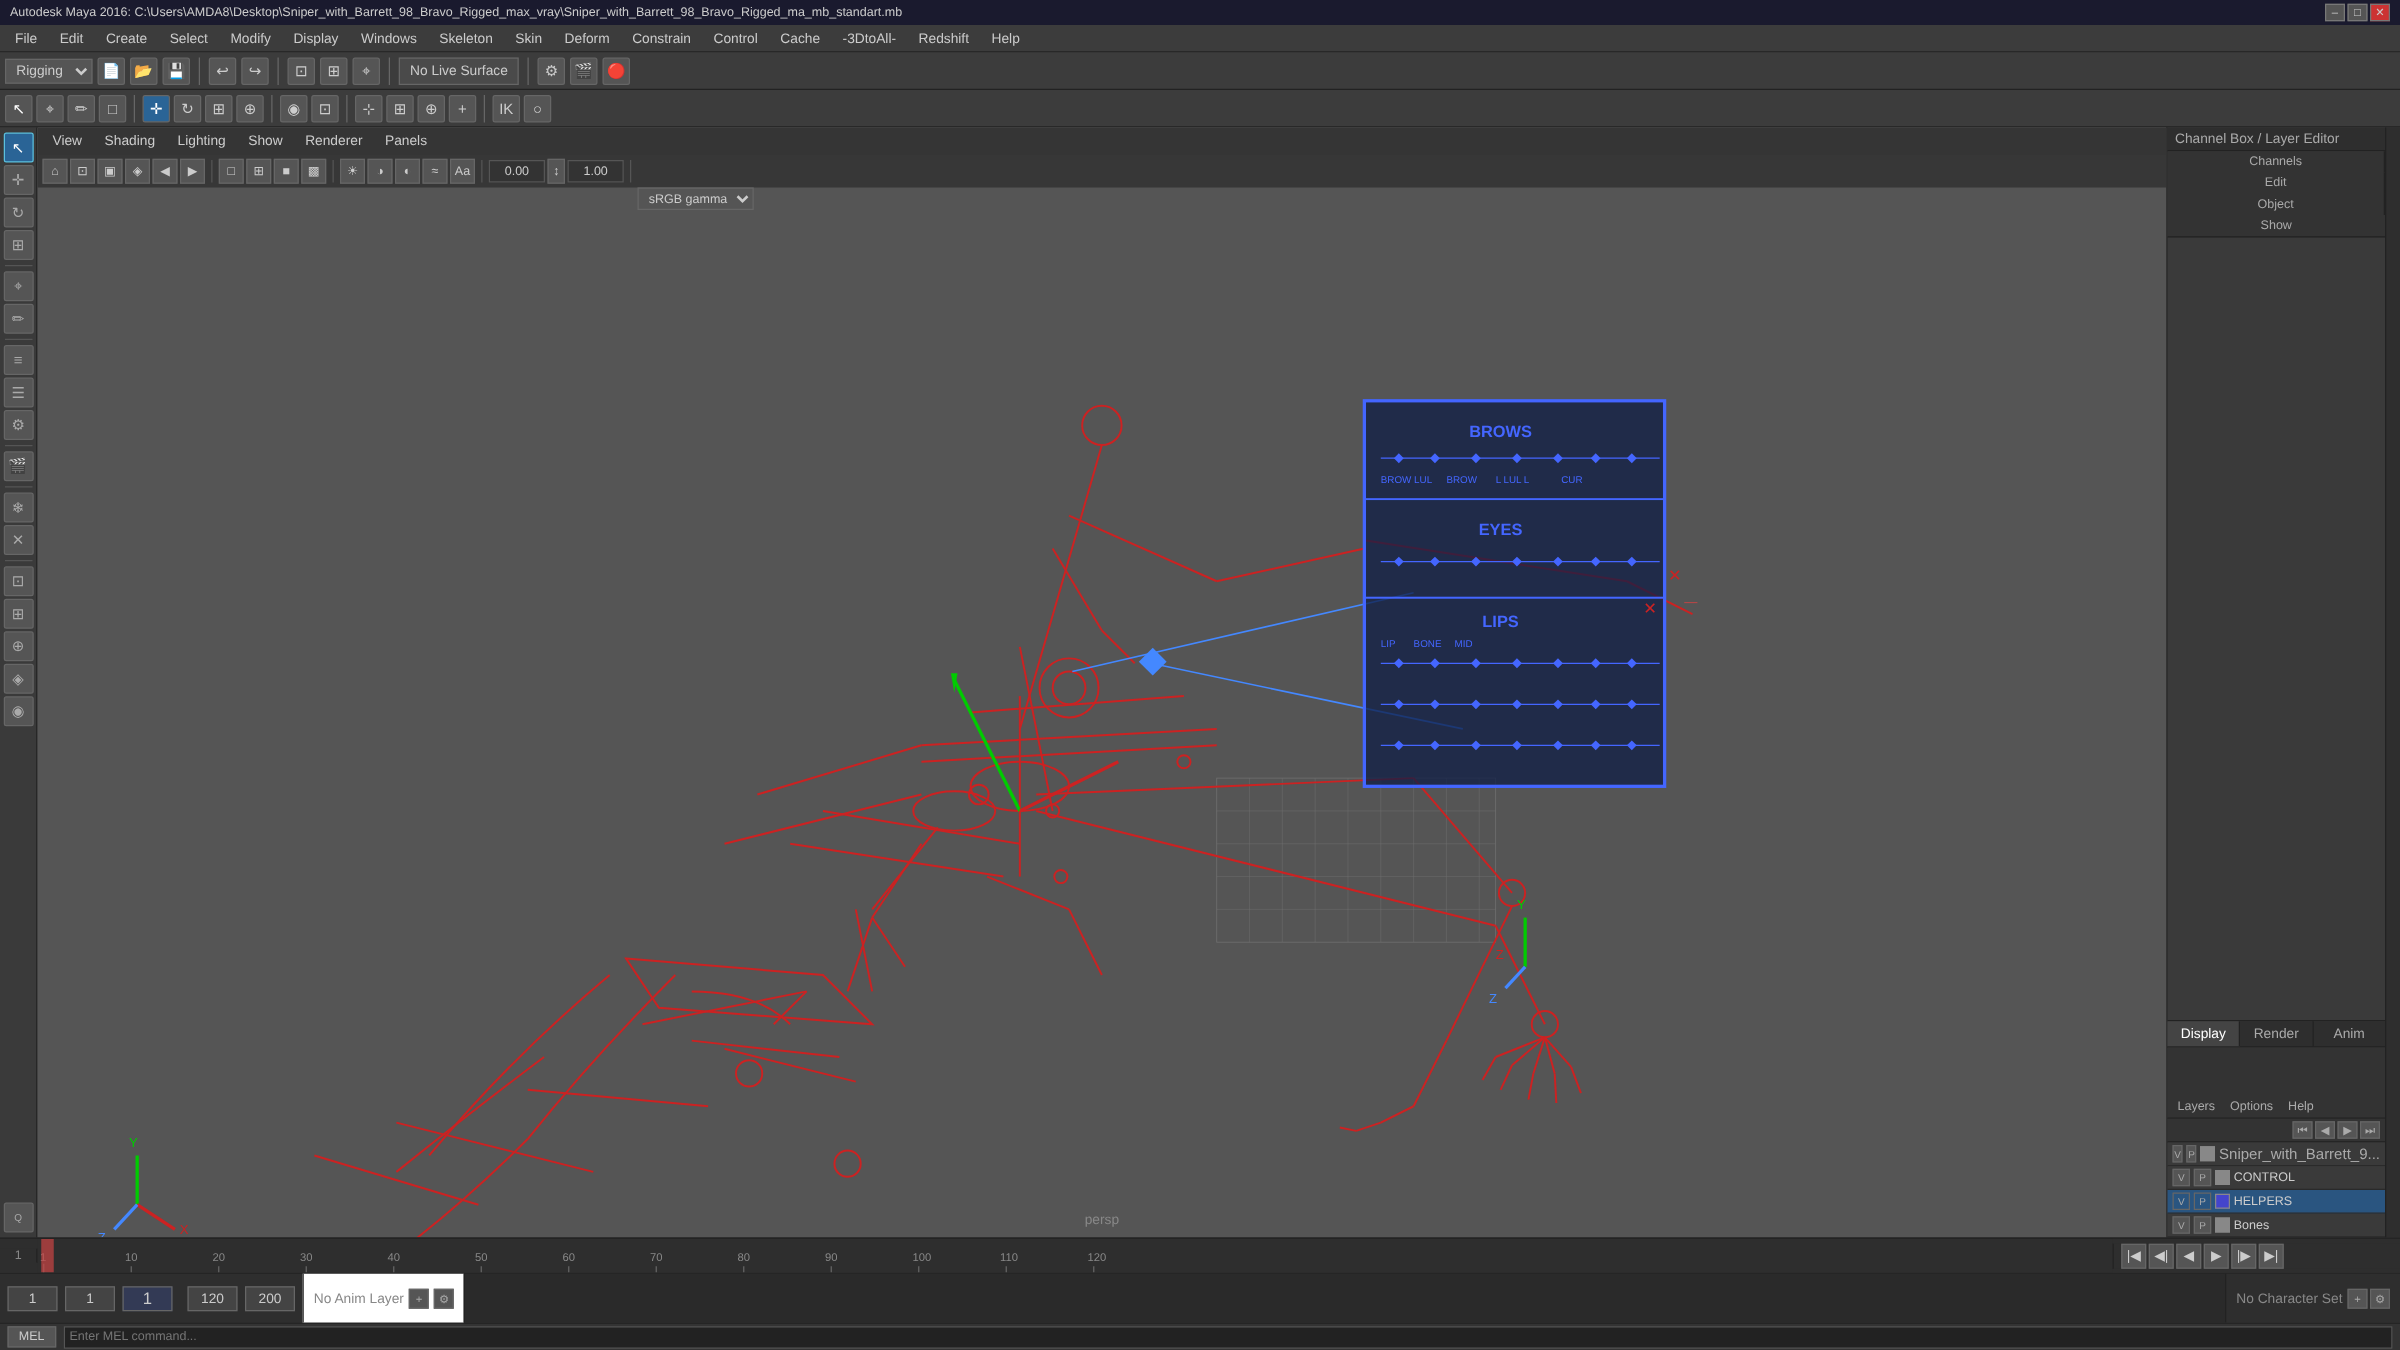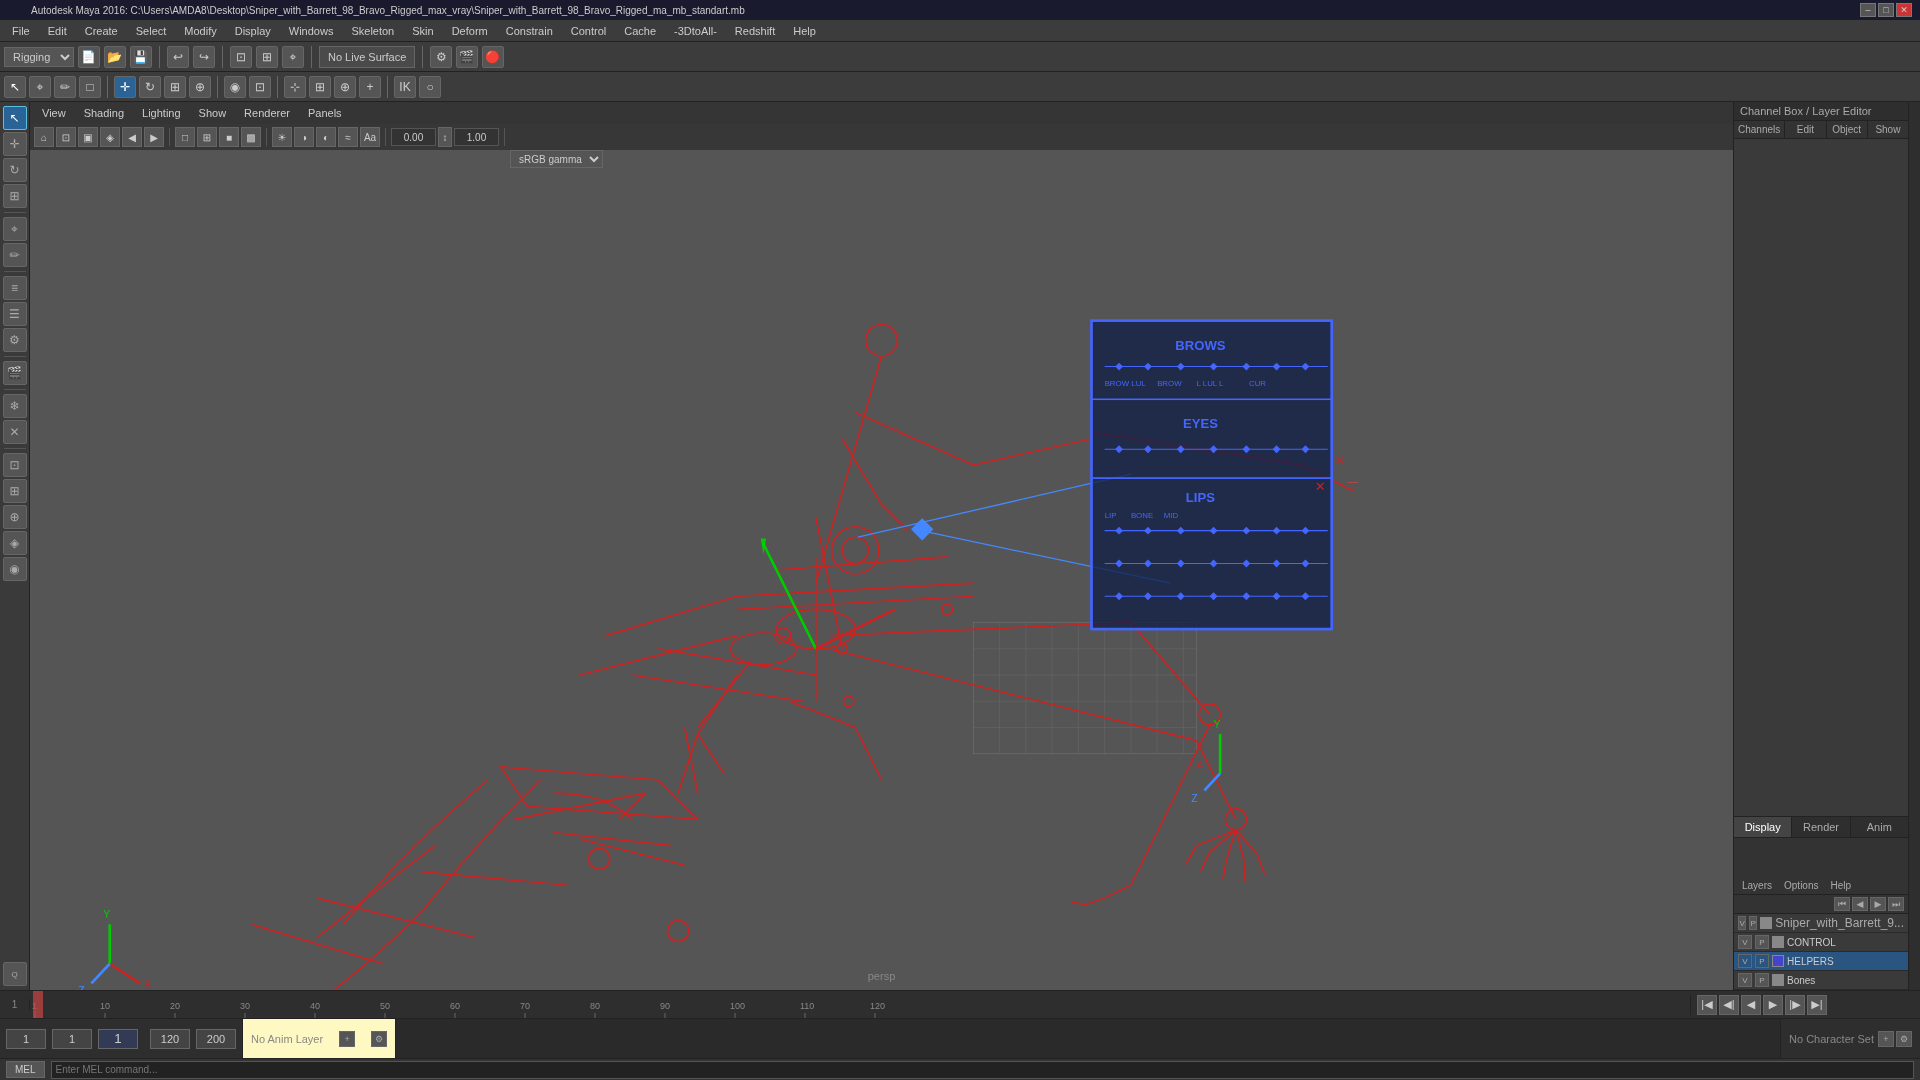--- a/index.html
+++ b/index.html
@@ -240,20 +240,21 @@
       padding: 3px 6px;
       font-size: 11px;
       color: #aaa;
       text-align: center;
       border-bottom: 1px solid #222;
     }
     #channel-tabs {
       display: flex;
       background: #333;
       border-bottom: 1px solid #222;
+      flex-direction: column;
     }
     .ch-tab {
       flex: 1; padding: 3px 4px;
       font-size: 10px; color: #aaa;
       text-align: center; cursor: pointer;
       border-right: 1px solid #222;
     }
     .ch-tab:last-child { border-right: none; }
 
     #right-panel-content {
@@ -466,38 +467,38 @@
       border: 1px solid #666;
       display: flex; align-items: center; justify-content: center;
       font-size: 9px; color: #aaa; cursor: pointer;
     }
 
     
     #anim-layer-area {
       display: flex;
       align-items: center;
       padding: 0 8px;
-      gap: 16px;
-      background: #fef9c3;
+      gap: 4px;
+      background: #ffffff;
       border-left: 1px solid #222;
       height: 100%;
     }
 
     
     #right-scroll {
       width: 12px;
       background: #2e2e2e;
       border-left: 1px solid #222;
     }
   </style>
 </head>
 <body>
 
 <div id="title-bar">
-  <span style="font-size:10px; overflow:hidden; white-space:nowrap; text-overflow:ellipsis; max-width:1800px;margin-left:23px;">Autodesk Maya 2016: C:\Users\AMDA8\Desktop\Sniper_with_Barrett_98_Bravo_Rigged_max_vray\Sniper_with_Barrett_98_Bravo_Rigged_ma_mb_standart.mb</span>
+  <span style="font-size:10px; overflow:hidden; white-space:nowrap; text-overflow:ellipsis; max-width:1800px;">Autodesk Maya 2016: C:\Users\AMDA8\Desktop\Sniper_with_Barrett_98_Bravo_Rigged_max_vray\Sniper_with_Barrett_98_Bravo_Rigged_ma_mb_standart.mb</span>
   <div class="win-controls">
     <div class="win-btn">–</div>
     <div class="win-btn">□</div>
     <div class="win-btn" style="background:#cc3333;">✕</div>
   </div>
 </div>
 
 <div id="menu-bar">
   <div class="menu-item">File</div>
   <div class="menu-item">Edit</div>

